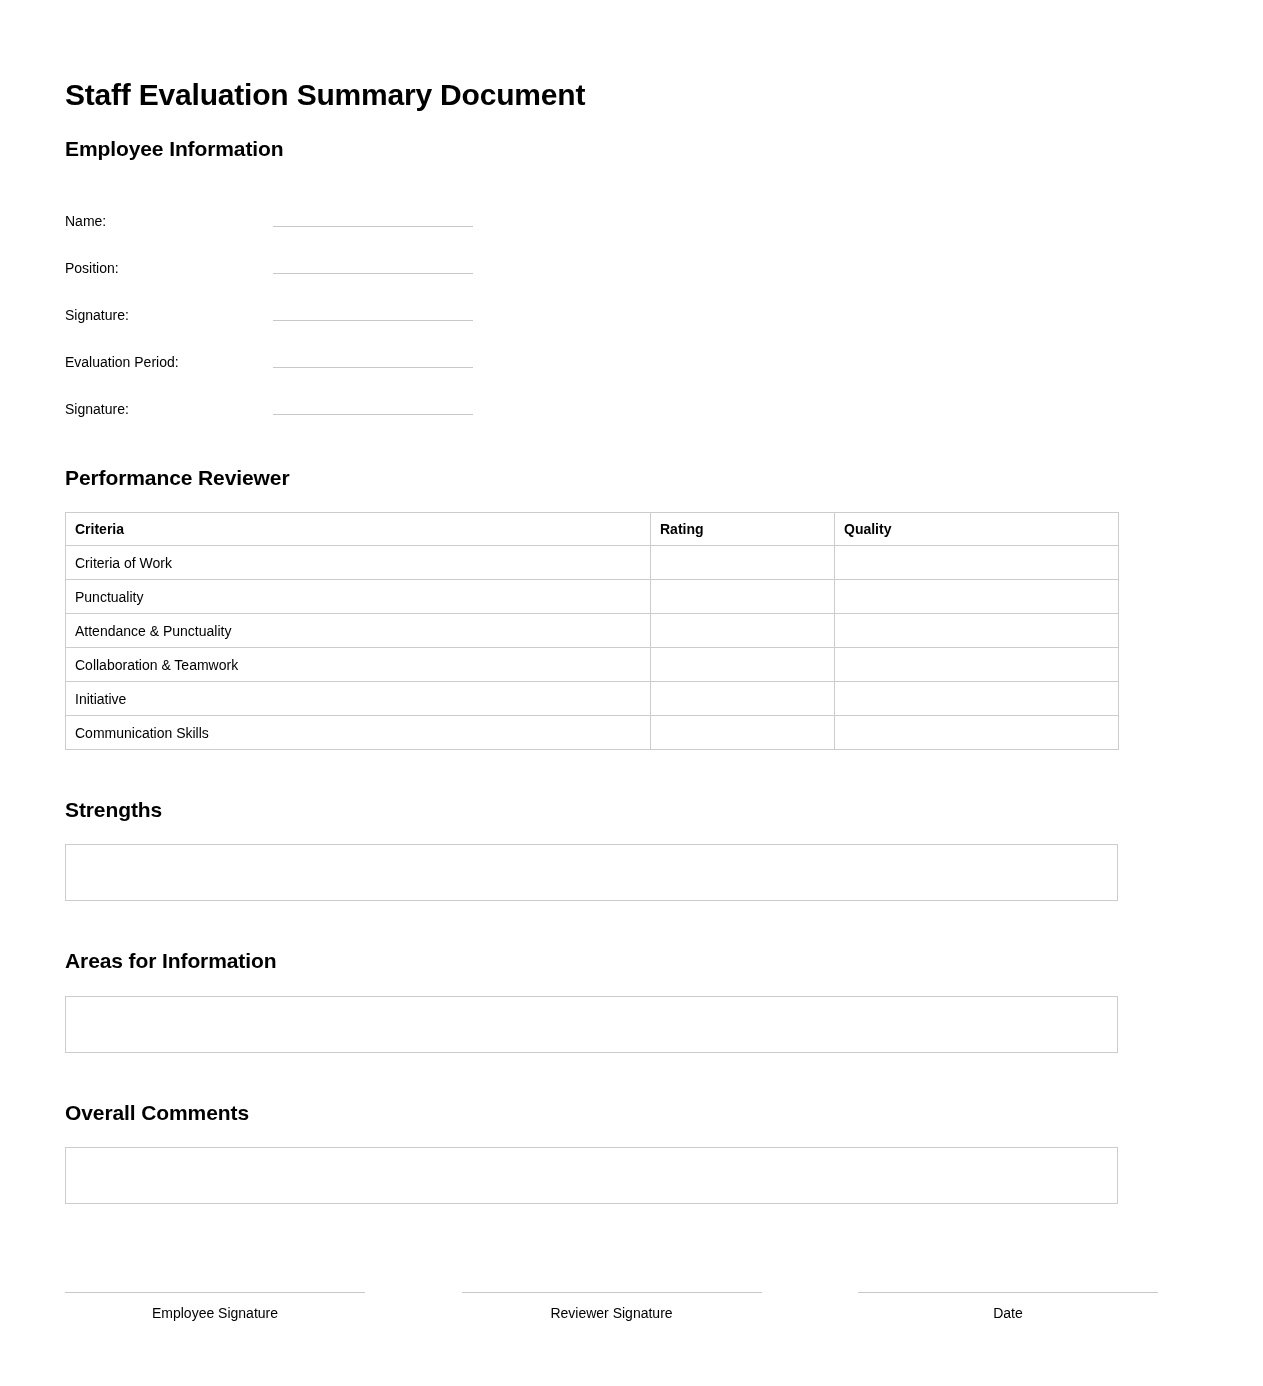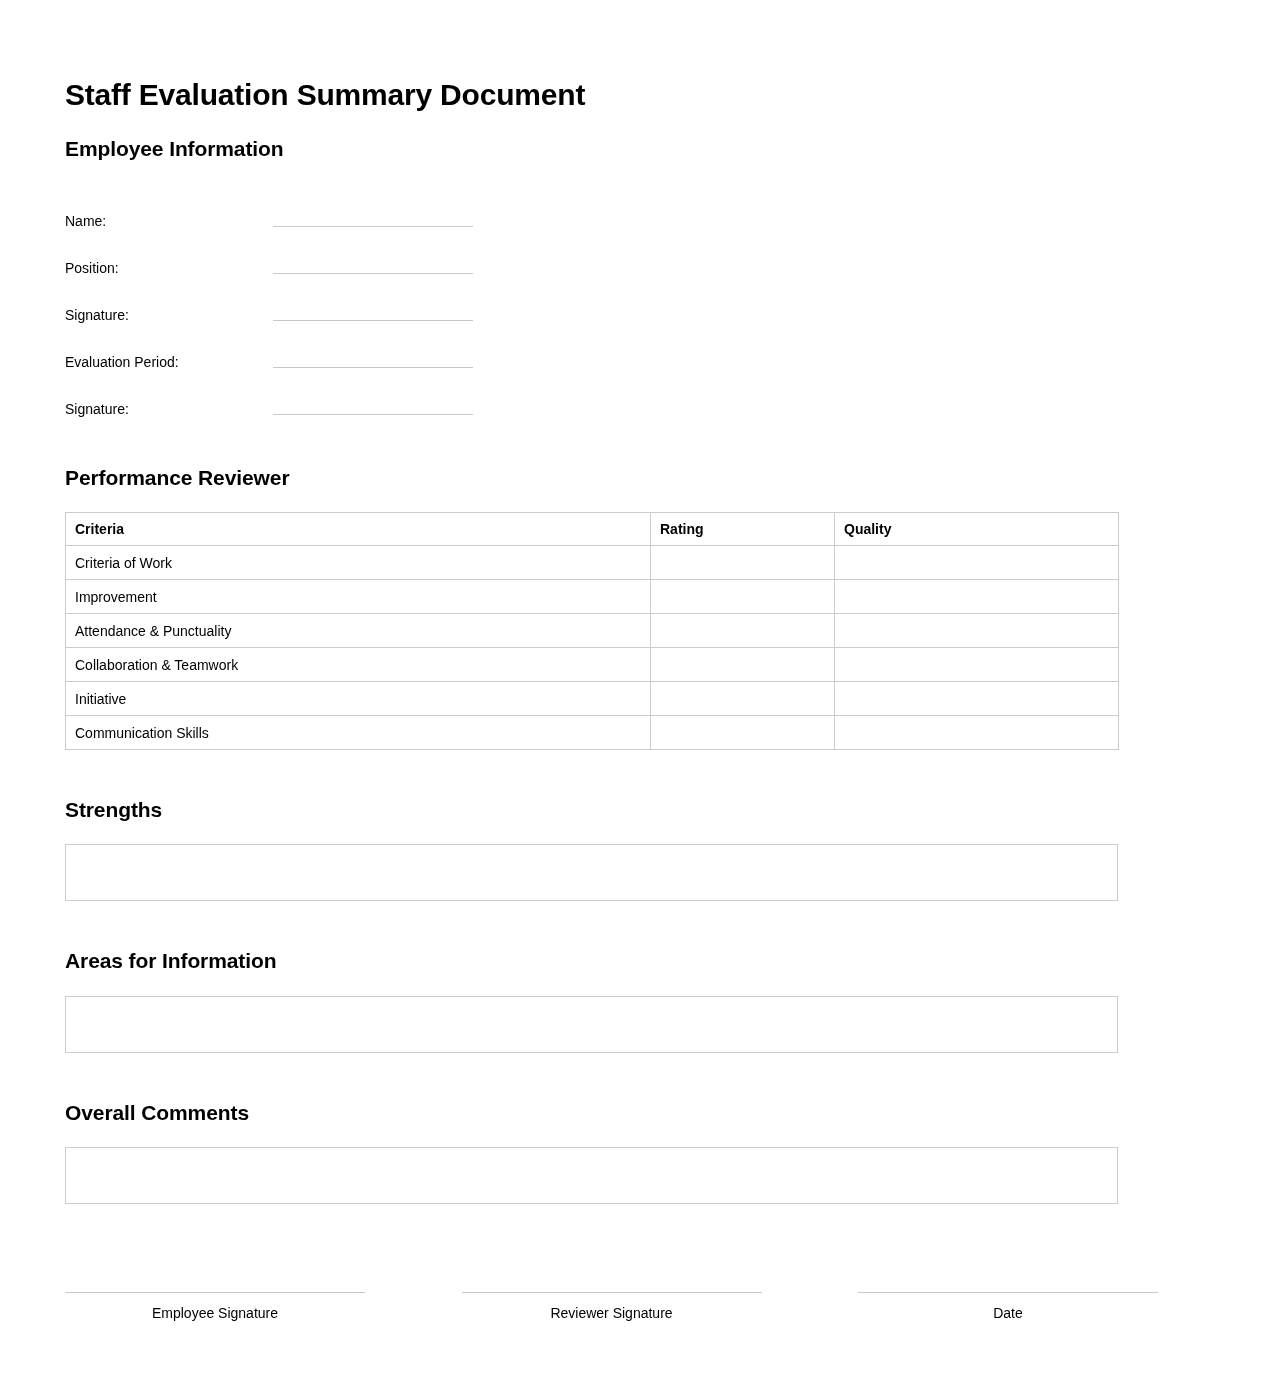--- a/index.html
+++ b/index.html
@@ -171,21 +171,21 @@
           <th>Quality</th>
         </tr>
       </thead>
       <tbody>
         <tr>
           <td>Criteria of Work</td>
           <td></td>
           <td></td>
         </tr>
         <tr>
-          <td>Improvement</td>
+          <td>Punctuality</td>
           <td></td>
           <td></td>
         </tr>
         <tr>
           <td>Attendance &amp; Punctuality</td>
           <td></td>
           <td></td>
         </tr>
         <tr>
           <td>Collaboration &amp; Teamwork</td>

